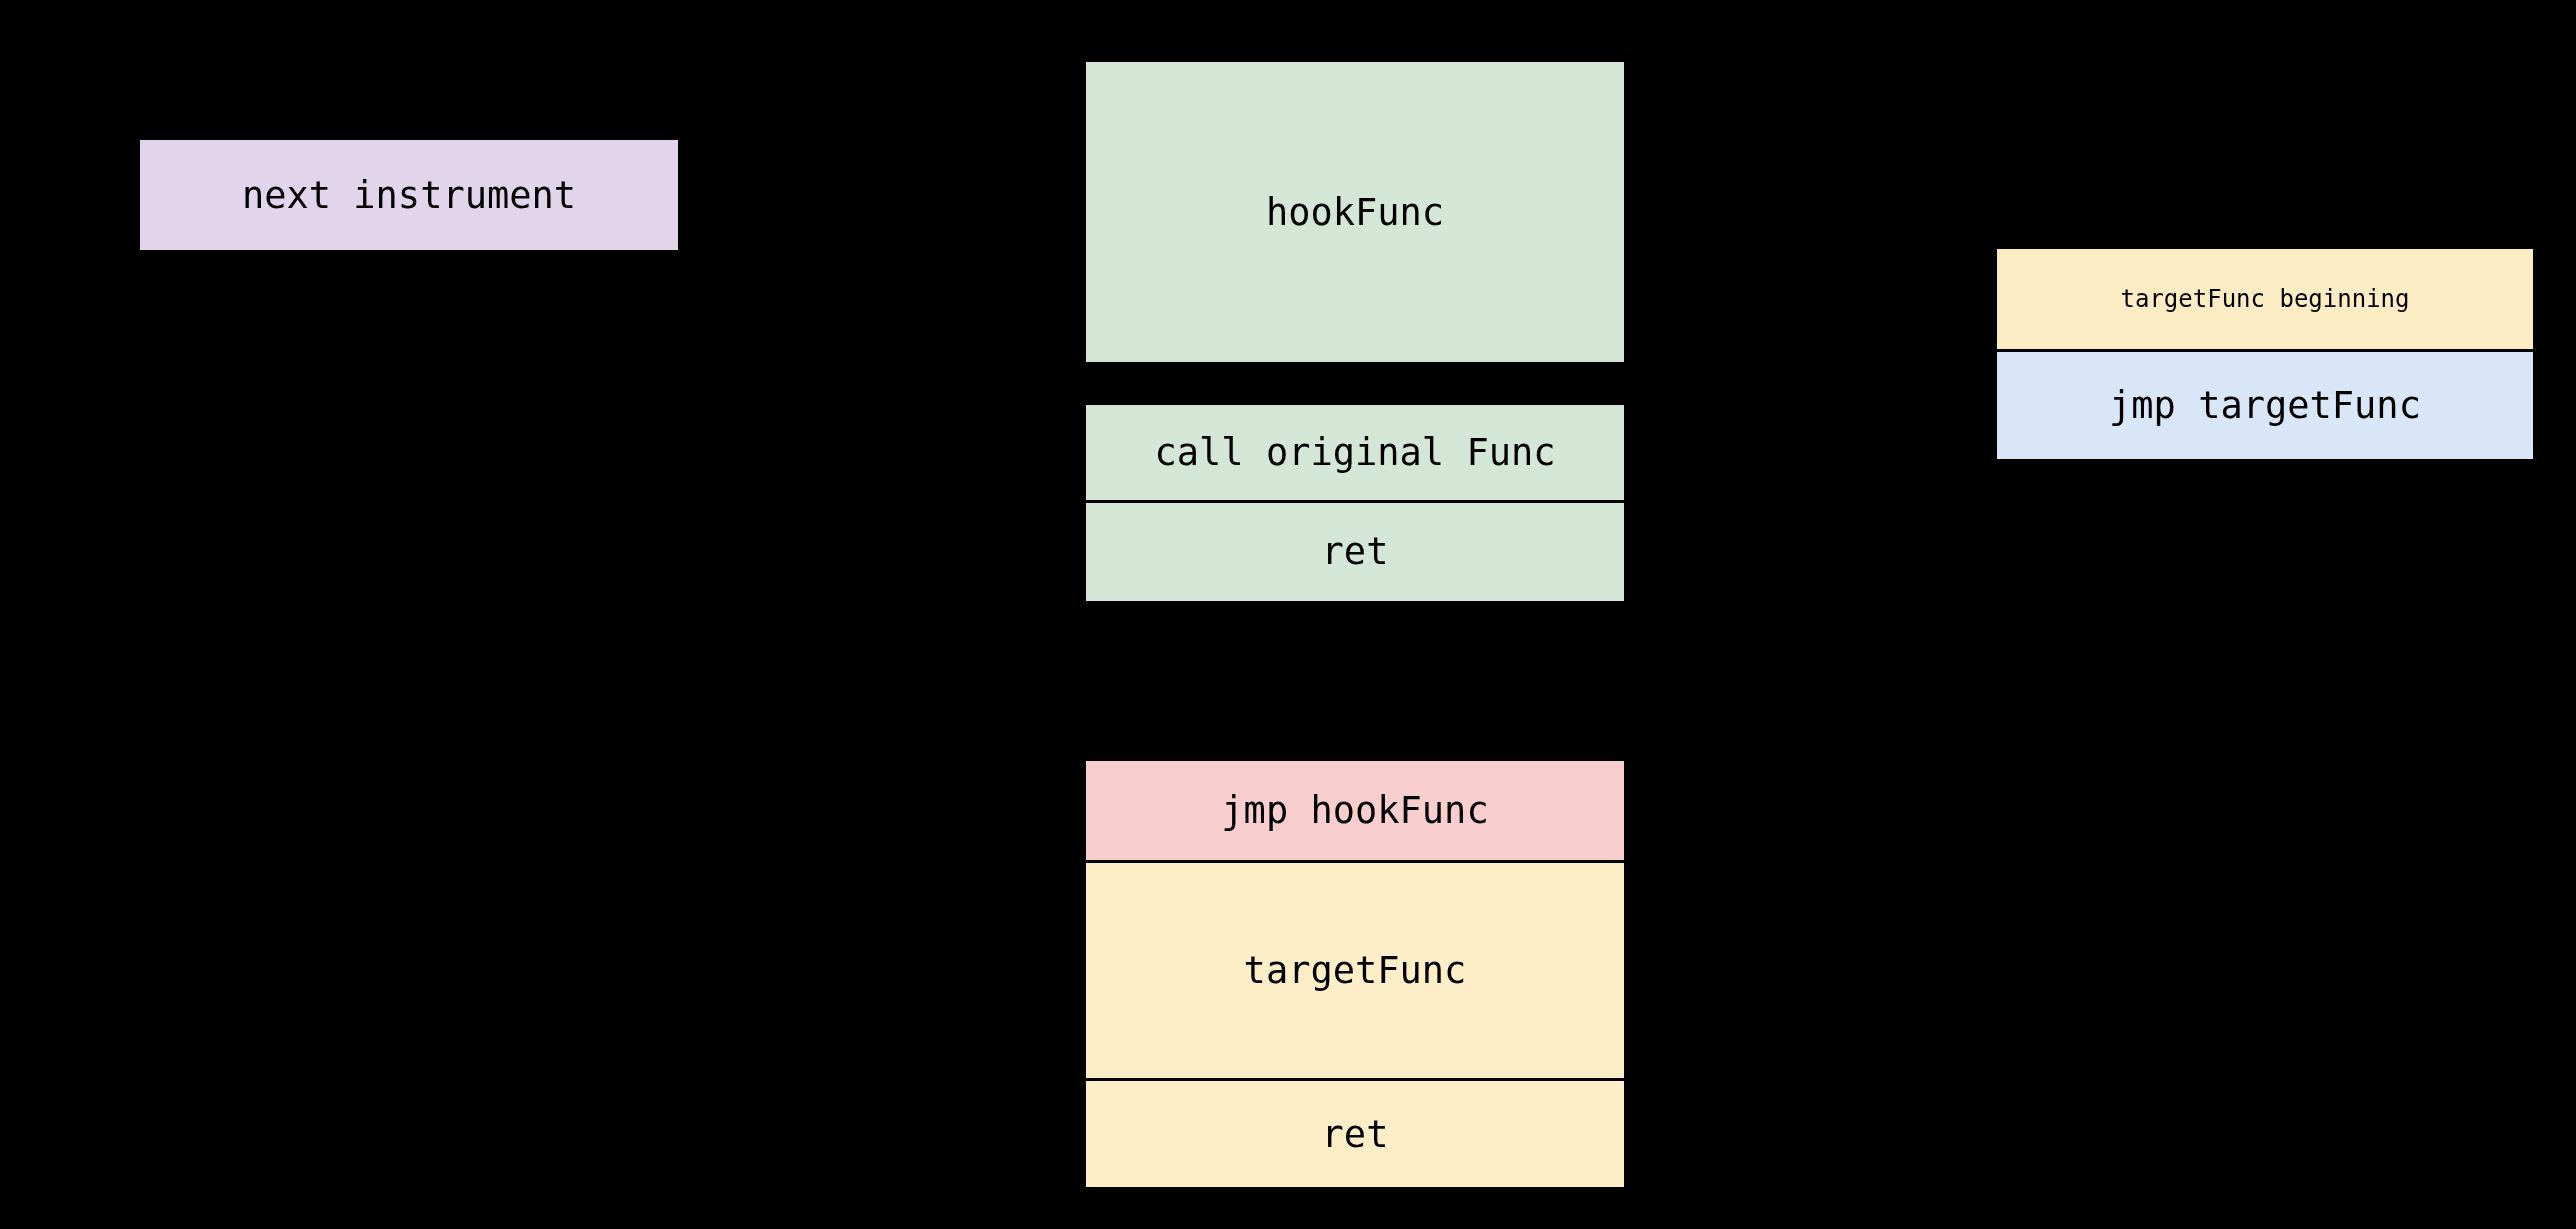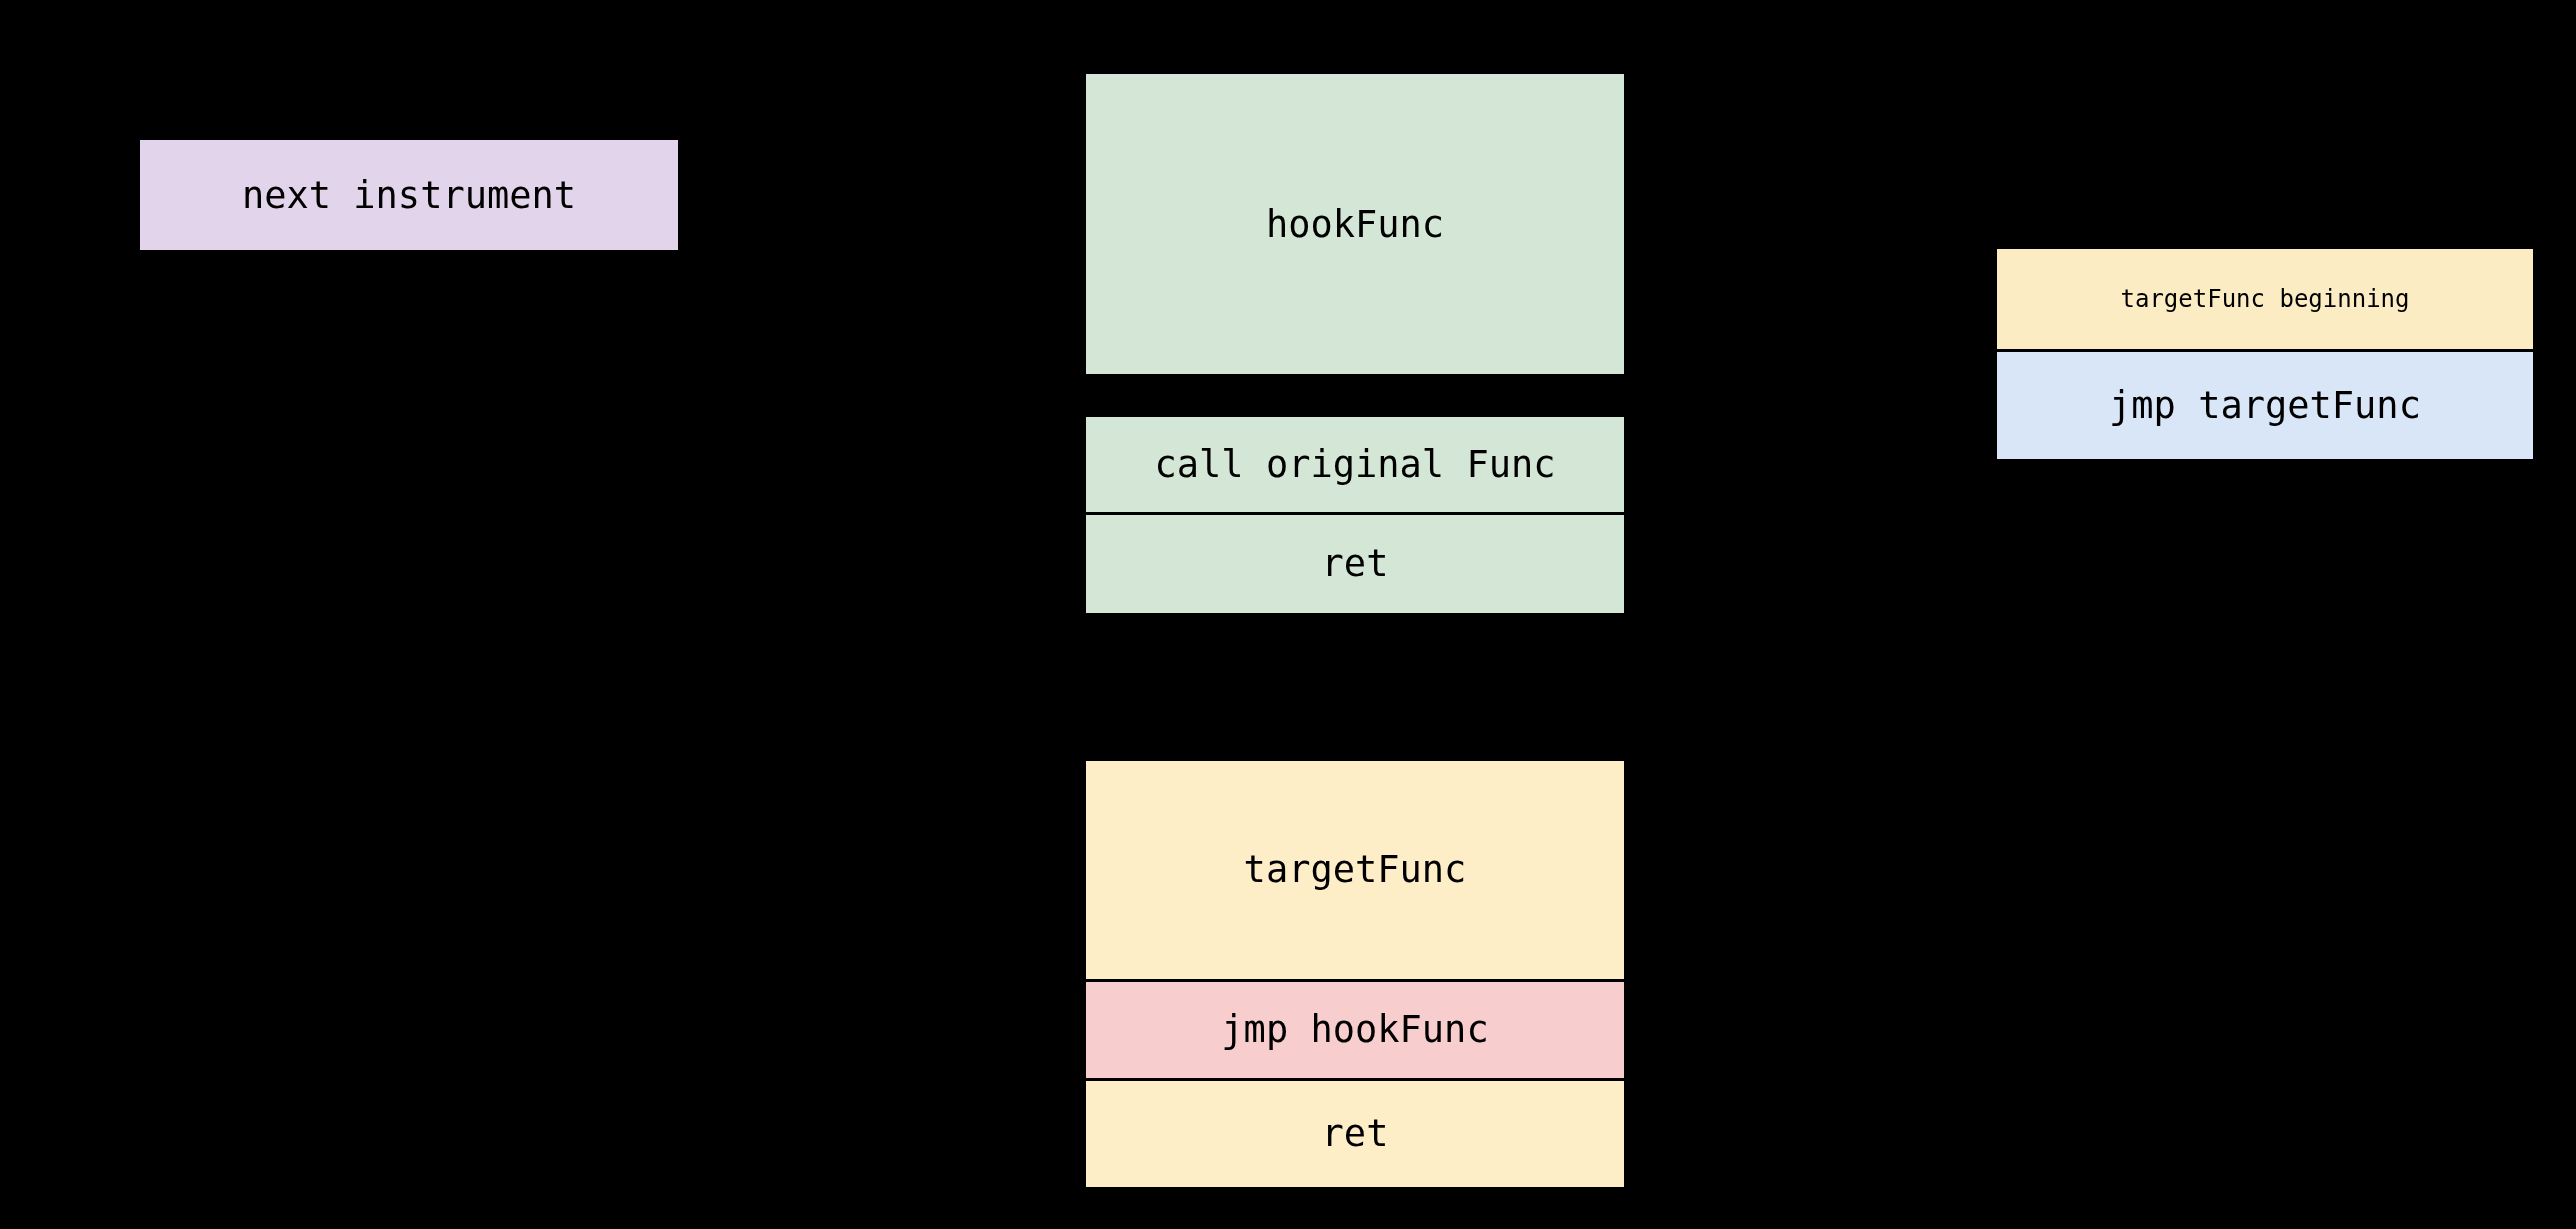--- a/index.html
+++ b/index.html
@@ -44,21 +44,21 @@
     width: 542px;
     height: 214px;
   }
   #caller-block .row { background: #e2d4ea; }
   #caller-row-0 { height: 100px; }
   #caller-row-1 { height: 110px; }
 
   
   #hook-block {
     left: 1084px;
-    top: 72px;
+    top: 60px;
     width: 542px;
     height: 543px;
   }
   #hook-block .row { background: #d4e6d5; }
   #hook-row-0 { height: 327px; }
   #hook-row-1 { height: 106px; margin-top: 40px; }
   #hook-row-2 { height: 110px; }
 
   
   #trampoline-block {
@@ -111,19 +111,19 @@
     <div class="row" id="hook-row-1">call original Func</div>
     <div class="row" id="hook-row-2">ret</div>
   </div>
 
   <div class="block" id="trampoline-block">
     <div class="row" id="tramp-row-0">targetFunc beginning</div>
     <div class="row" id="tramp-row-1">jmp targetFunc</div>
   </div>
 
   <div class="block" id="target-block">
+    <div class="row" id="target-row-0">jmp hookFunc</div>
     <div class="row" id="target-row-1">targetFunc</div>
-    <div class="row" id="target-row-0">jmp hookFunc</div>
     <div class="row" id="target-row-2">ret</div>
   </div>
 
 </div>
 
 
 </body></html>

